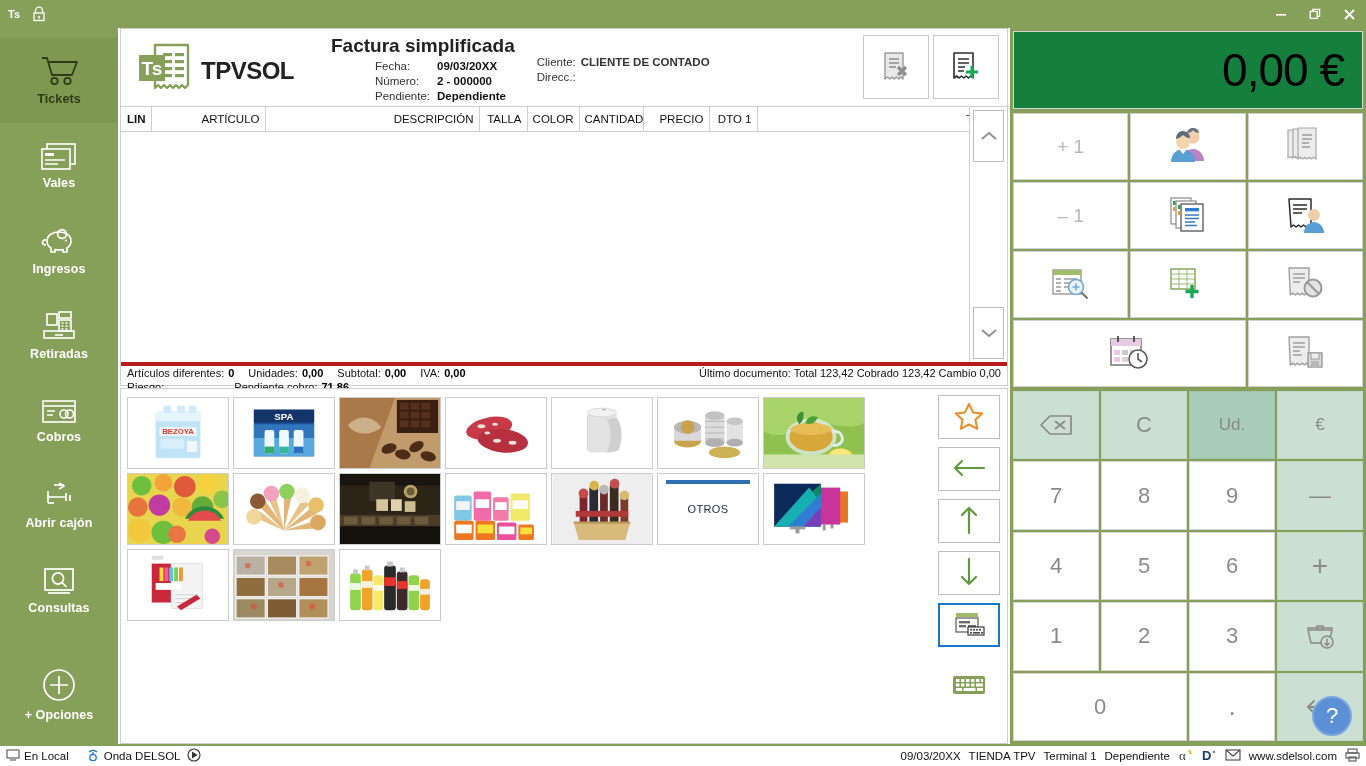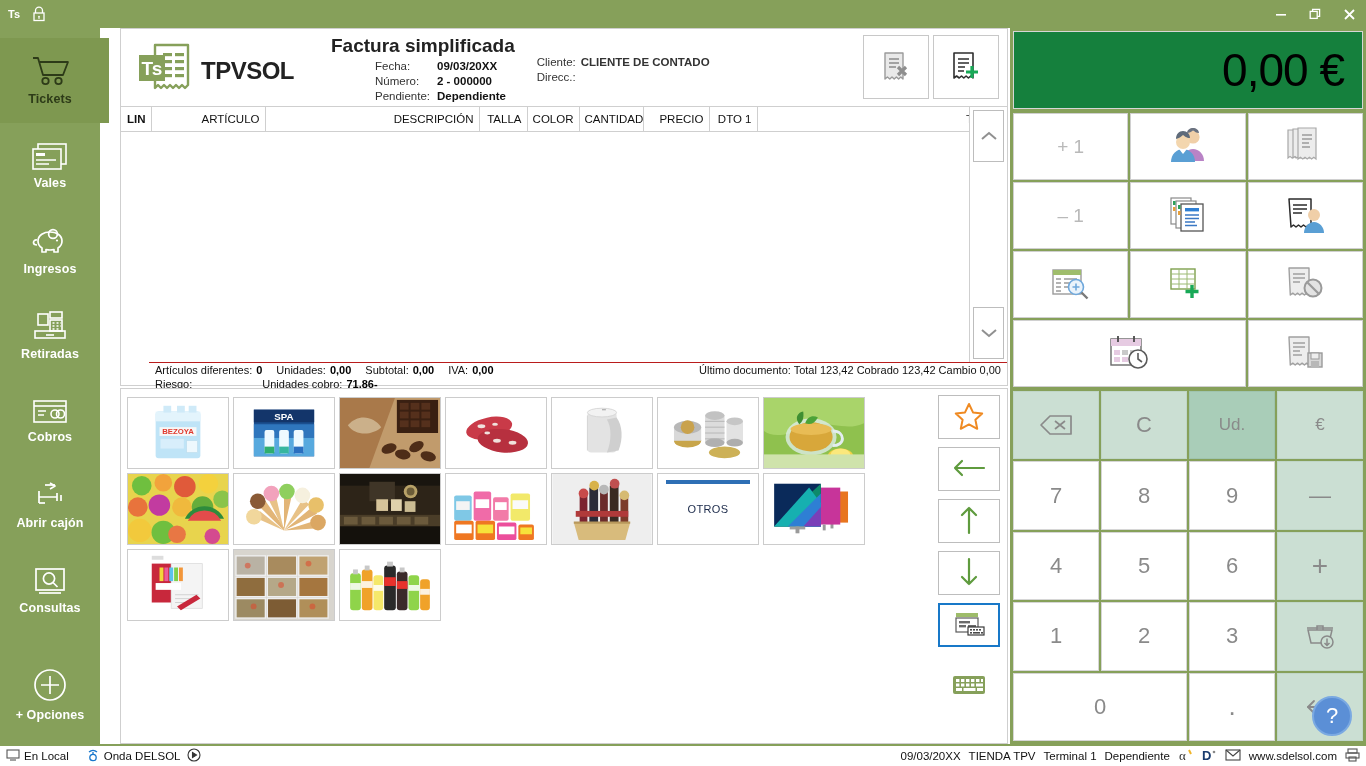--- a/index.html
+++ b/index.html
@@ -20,21 +20,21 @@
   .tb-ts { color:#fff; font-size:11px; font-weight:bold; letter-spacing:0; }
   .tb-lock svg { display:block; }
   #titlebar .tb-spacer { flex:1; }
   .win-btn {
     width:34px; height:28px; display:flex; align-items:center; justify-content:center;
     color:#ffffff;
   }
 
   
   #sidebar {
-    position:absolute; left:0; top:28px; width:100px; height:716px;
+    position:absolute; left:0; top:28px; width:118px; height:716px;
     background:#86a05a;
     display:flex; flex-direction:column; align-items:center;
     padding-top:10px;
   }
   .side-item {
     width:118px; height:85px;
     display:flex; flex-direction:column; align-items:center; justify-content:center;
     color:#ffffff; gap:3px;
     cursor:pointer;
   }
@@ -86,22 +86,22 @@
     border-left:1px solid #cfcfcf; display:flex; flex-direction:column;
     justify-content:space-between; padding:3px; background:#fff;
   }
   .vs-btn {
     height:52px; border:1px solid #bdbdbd; background:#fff;
     display:flex; align-items:center; justify-content:center; cursor:pointer;
   }
 
   
   #totbar {
-    height:34px; border-top:1px solid #b91c1c;
-    position:relative; font-size:11px; padding:0;margin-left:28px;
+    height:34px; border-top:4px solid #b91c1c;
+    position:relative; font-size:11px; padding:0;
   }
   .tot-line { display:flex; align-items:center; height:14px; padding-left:6px; gap:0; }
   .tot-k { color:#111; }
   .tot-v { font-weight:bold; color:#000; margin-left:4px; }
   .tot-right { position:absolute; right:6px; top:1px; font-size:11px; color:#111; }
 
   
   #prodpanel {
     position:absolute; left:120px; top:388px; width:888px; height:356px;
     background:#ffffff; border:1px solid #cfcfcf; display:flex;
@@ -449,21 +449,21 @@
       <span class="tot-k" style="margin-left:14px">Unidades:</span>
       <span class="tot-v">0,00</span>
       <span class="tot-k" style="margin-left:14px">Subtotal:</span>
       <span class="tot-v">0,00</span>
       <span class="tot-k" style="margin-left:14px">IVA:</span>
       <span class="tot-v">0,00</span>
     </div>
     <div class="tot-line">
       <span class="tot-k">Riesgo:</span>
       <span class="tot-v"></span>
-      <span class="tot-k" style="margin-left:66px">Unidades cobro:</span>
+      <span class="tot-k" style="margin-left:66px">Pendiente cobro:</span>
       <span class="tot-v">71,86-</span>
     </div>
     <div class="tot-right">Último documento: Total 123,42 Cobrado 123,42 Cambio 0,00</div>
   </div>
 </div>
 
 <div id="prodpanel">
   <div id="tilegrid">
 
     <div class="tile">

